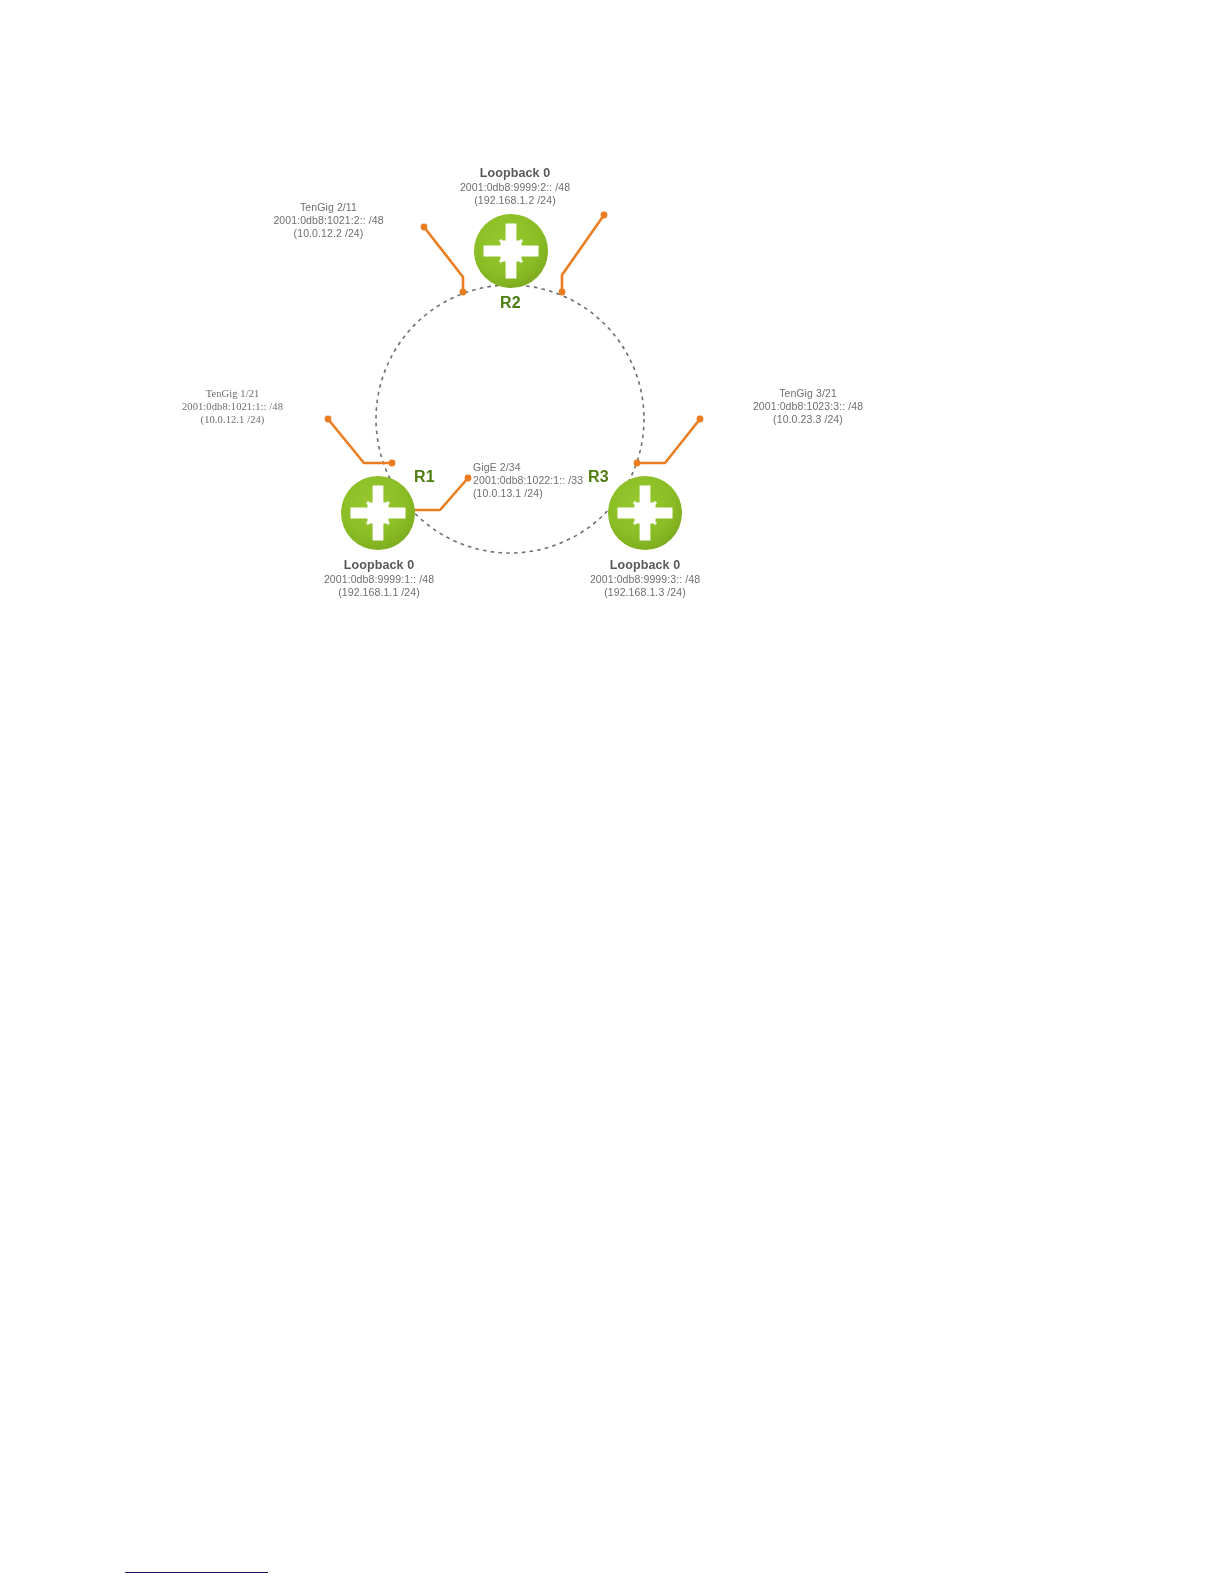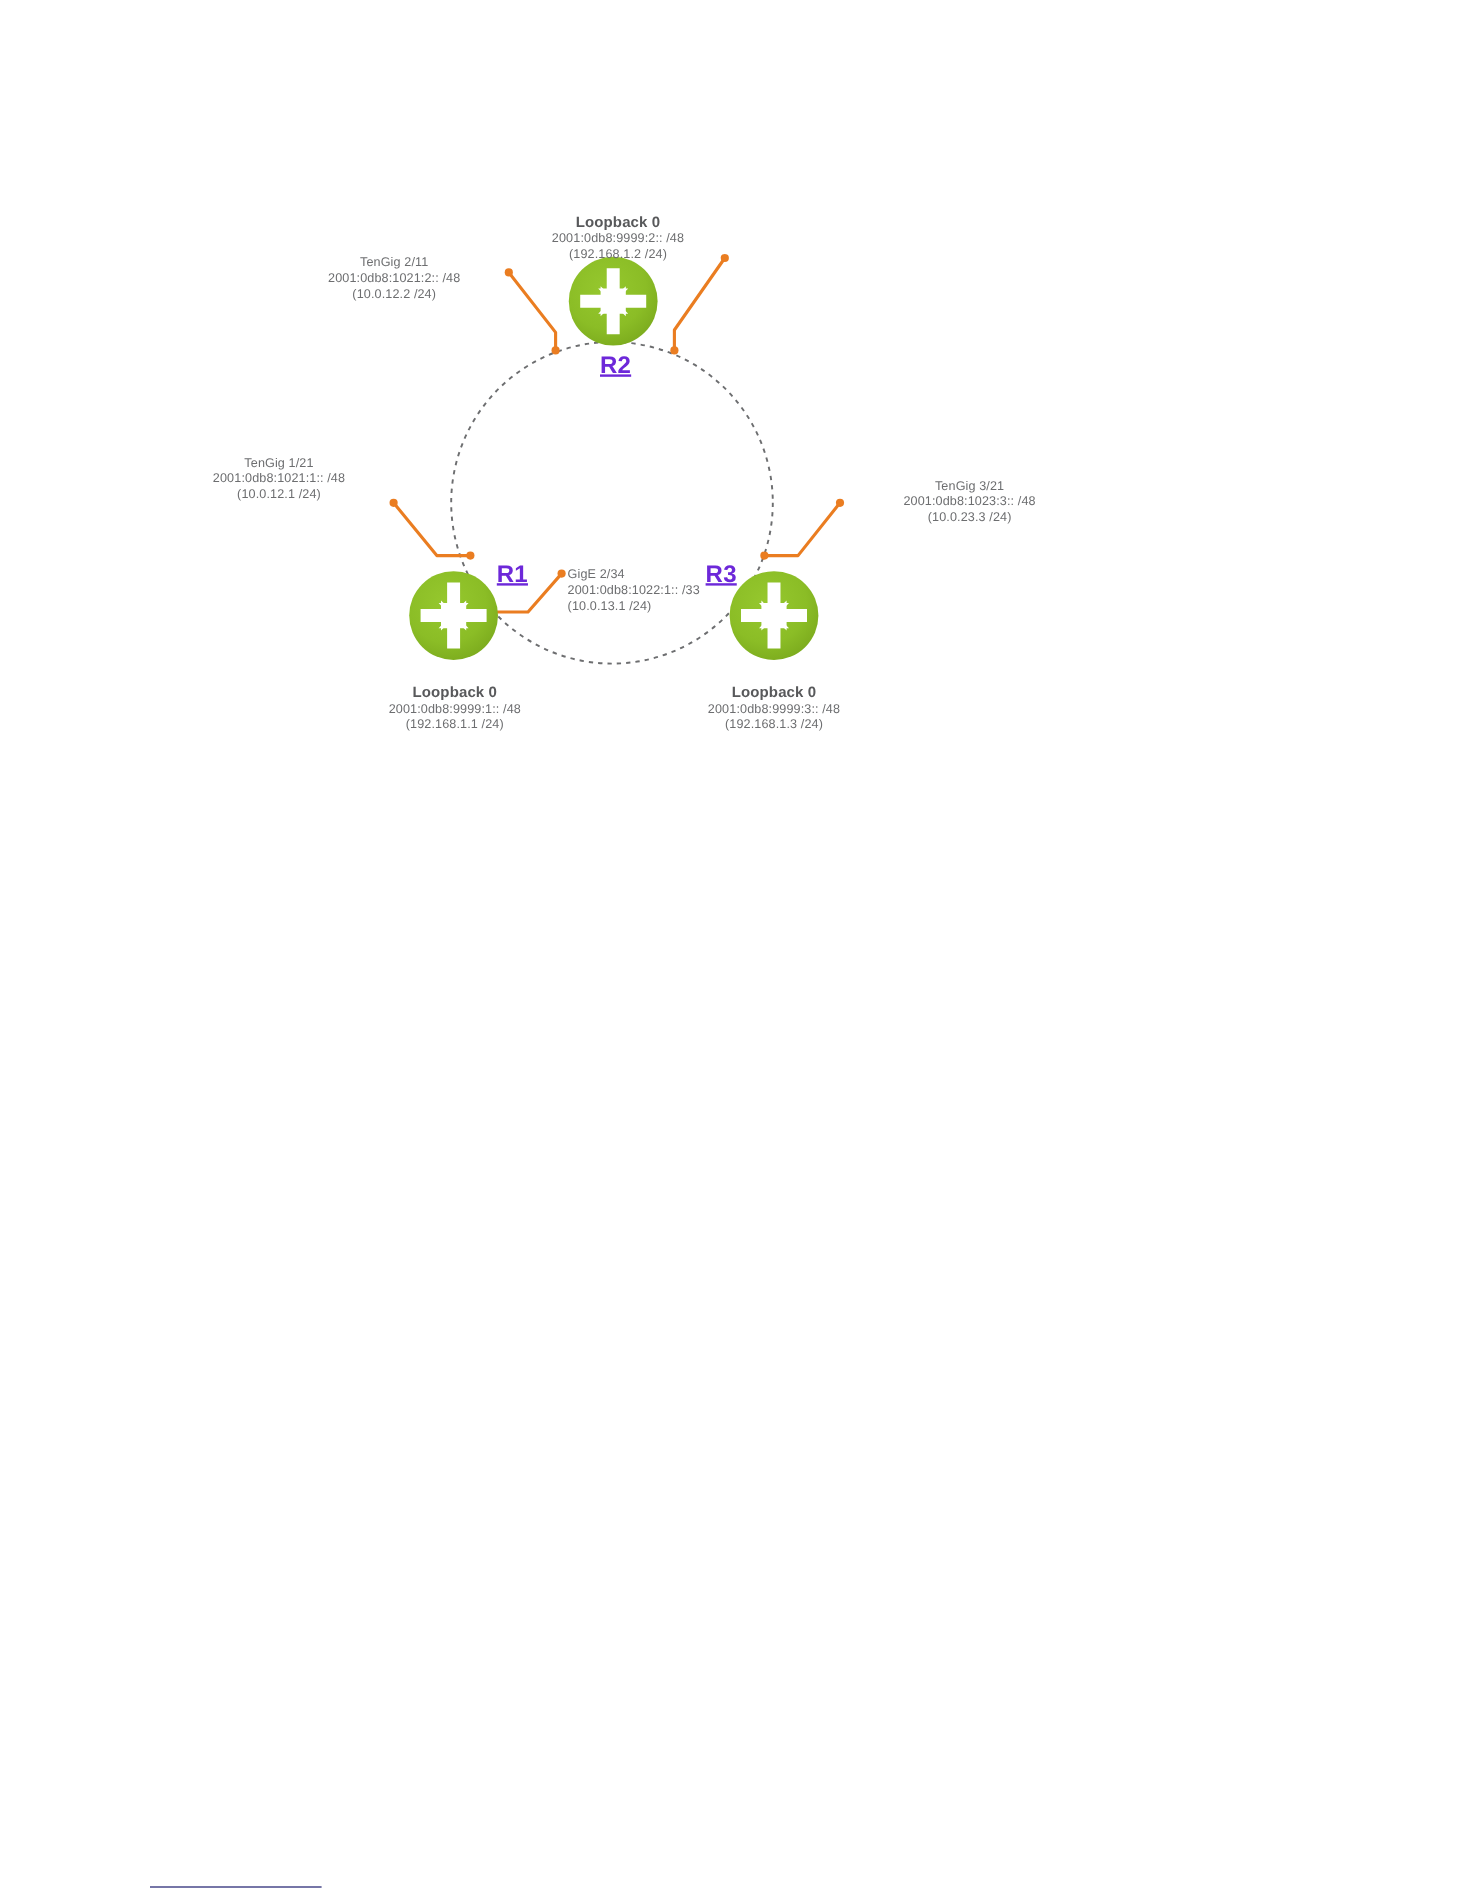--- a/index.html
+++ b/index.html
@@ -33,46 +33,44 @@
     pointer-events: none;
   }
 
   .label-block {
     position: absolute;
     color: #6d6e70;
     font-size: 10.5px;
     line-height: 13.2px;
     white-space: nowrap;
     letter-spacing: 0.1px;
-    margin-top: 12px;
   }
   .label-block .lbl-title {
     display: block;
   }
   .label-block.bold-head .lbl-title {
     font-weight: bold;
     font-size: 12.5px;
     color: #58595b;
     line-height: 15px;
   }
   .label-block .lbl-line {
     display: block;
   }
 
   .align-right { text-align: center; }
   .align-left  { text-align: left; }
   .align-center{ text-align: center; }
 
   .router-name {
     position: absolute;
-    font-size: 20px;
+    font-size: 16px;
     font-weight: bold;
-    color: #6d28d9;
+    color: #4d7c0f;
     letter-spacing: 0.2px;
-    text-decoration: underline;
   }
 
   .footer-rule {
     position: absolute;
     left: 125px;
     top: 1572px;
     width: 143px;
     height: 0;
     border-top: 1.5px solid #1d1d6e;
   }
@@ -155,21 +153,21 @@
     <span class="lbl-line">(192.168.1.2 /24)</span>
   </div>
 
   <div class="label-block align-right" style="left:236px; top:201px; width:185px;">
     <span class="lbl-title">TenGig 2/11</span>
     <span class="lbl-line">2001:0db8:1021:2:: /48</span>
     <span class="lbl-line">(10.0.12.2 /24)</span>
   </div>
 
 
-  <div class="label-block align-right" style="left:140px; top:368px; width:185px;">
+  <div class="label-block align-right" style="left:140px; top:387px; width:185px;font-family:Liberation Serif, serif;">
     <span class="lbl-title">TenGig 1/21</span>
     <span class="lbl-line">2001:0db8:1021:1:: /48</span>
     <span class="lbl-line">(10.0.12.1 /24)</span>
   </div>
 
   <div class="label-block align-left" style="left:708px; top:387px; width:200px;text-align:center;">
     <span class="lbl-title">TenGig 3/21</span>
     <span class="lbl-line">2001:0db8:1023:3:: /48</span>
     <span class="lbl-line">(10.0.23.3 /24)</span>
   </div>

